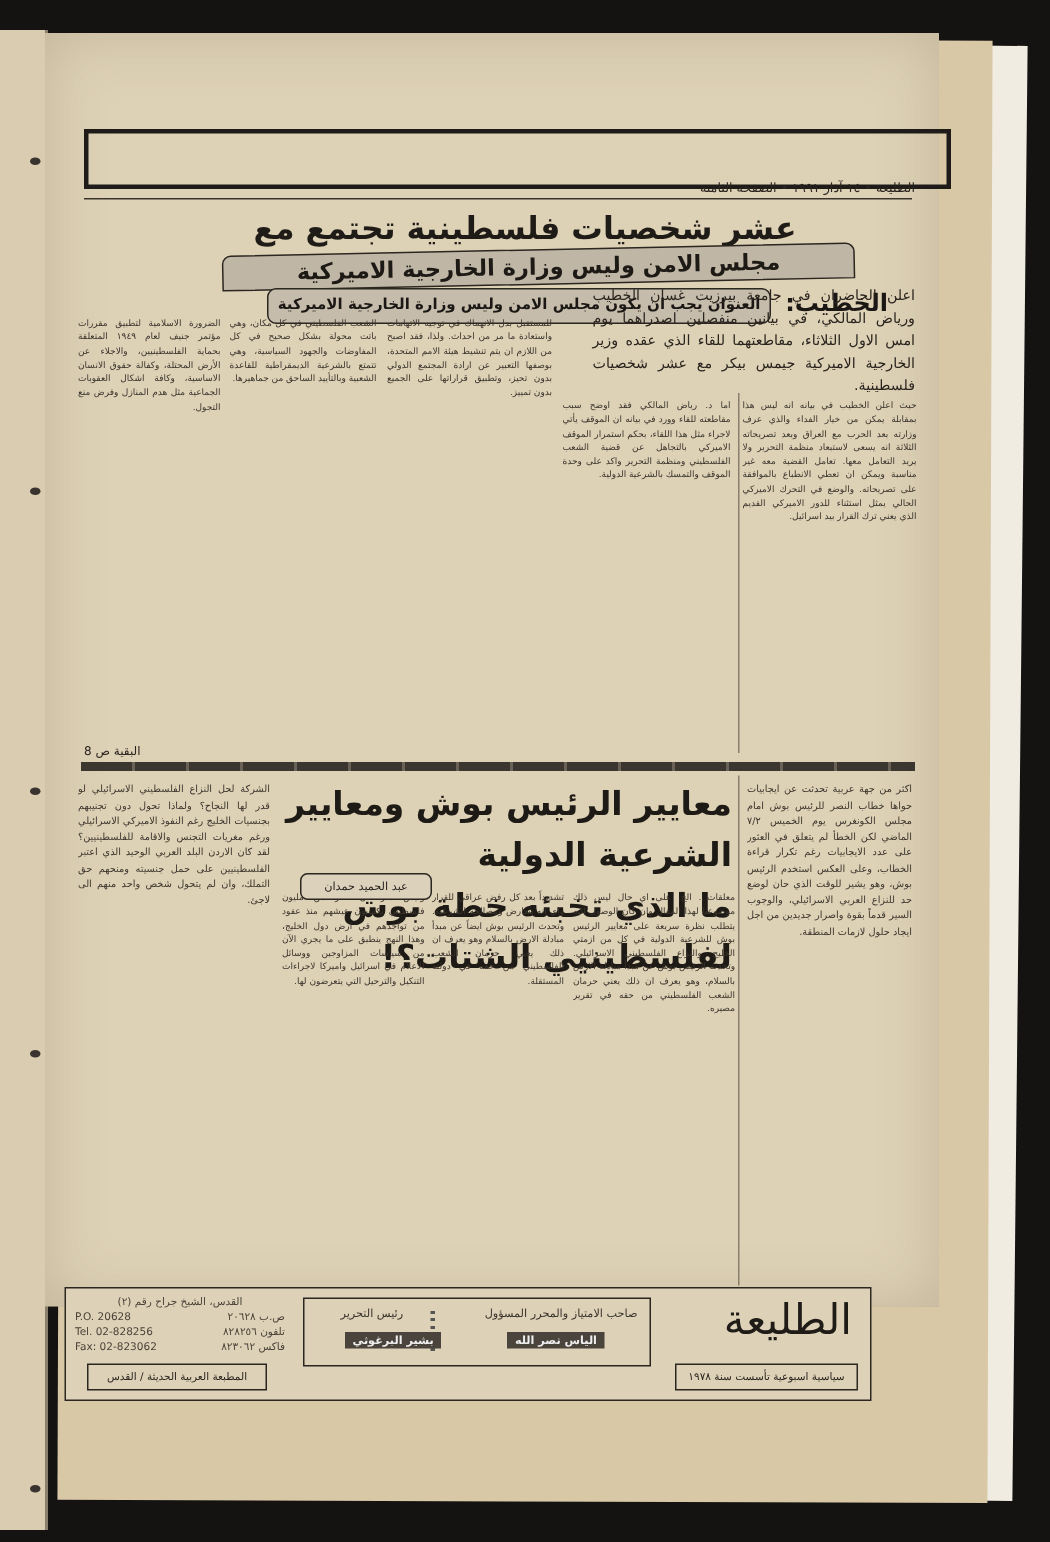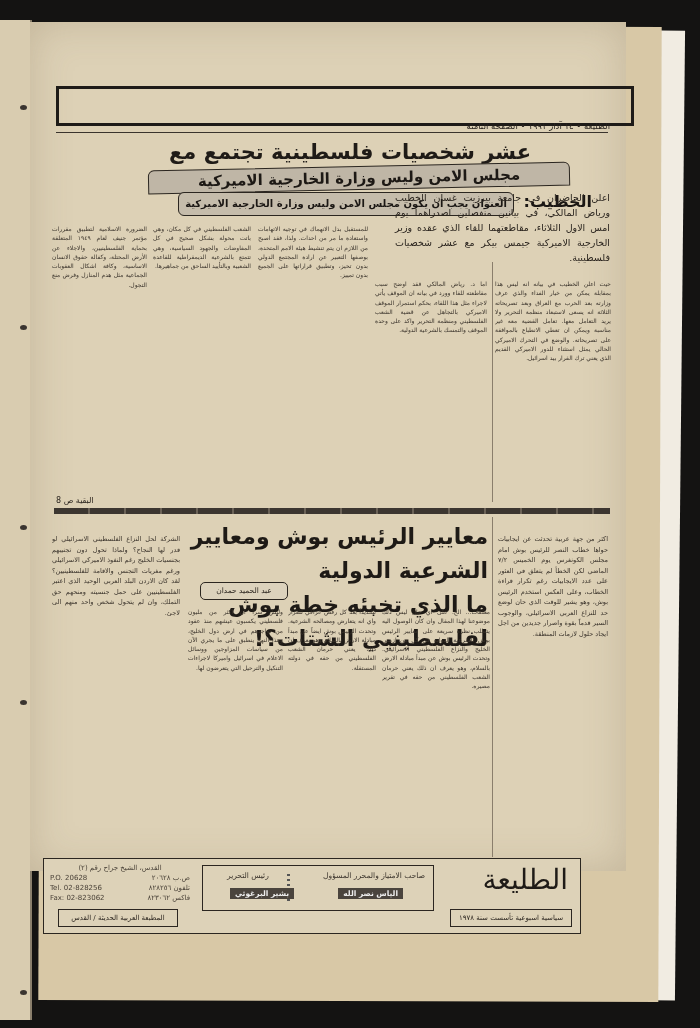--- a/index.html
+++ b/index.html
@@ -14,21 +14,21 @@
   .folio{position:absolute;left:380px;top:99px;width:200px;text-align:right;direction:rtl;font-size:8.5px;color:#2a2520;}
   .rule-top{position:absolute;left:26px;top:110px;width:552px;border-top:1px solid #3a342d;}
   .headline1{position:absolute;left:120px;top:118px;width:400px;text-align:center;direction:rtl;font-size:21px;font-weight:bold;color:#1f1b17;font-family:"DejaVu Sans",sans-serif;letter-spacing:0;}
   .subhead-box{position:absolute;left:118px;top:144px;width:420px;height:22px;border:1.5px solid #2b2620;border-radius:6px 6px 0 0;background:#bfb6a6;transform:rotate(-1.2deg);}
   .subhead-box span{display:block;direction:rtl;text-align:center;font-size:15px;font-weight:bold;color:#1d1915;line-height:22px;}
   .subline{position:absolute;left:80px;top:170px;width:520px;height:24px;direction:rtl;}
   .subline .kicker{position:absolute;right:8px;top:0;font-size:16px;font-weight:bold;color:#1b1714;}
   .subline .quote-box{position:absolute;right:86px;top:0;height:22px;padding:0 6px;border:1.5px solid #2b2620;border-radius:6px;background:#c5bcab;font-size:10px;font-weight:bold;color:#1b1714;line-height:22px;white-space:nowrap;}
   .lead{position:absolute;left:395px;top:190px;width:215px;direction:rtl;text-align:justify;font-size:9.5px;line-height:15px;color:#2a241e;}
   .col{position:absolute;direction:rtl;text-align:justify;font-size:6px;line-height:9.3px;color:#3b342c;overflow:hidden;}
-  .col p{margin:17px 0 4px 0;}
+  .col p{margin:4px 0 4px 0;}
   .baqiya{position:absolute;left:56px;top:496px;font-size:8px;direction:rtl;color:#2a241e;}
   .sep-bar{position:absolute;left:54px;top:508px;width:556px;height:6px;background:repeating-linear-gradient(90deg,#3c3630 0 34px,#6b6257 34px 36px);}
   .headline2{position:absolute;left:150px;top:520px;width:320px;direction:rtl;text-align:right;font-size:22px;font-weight:bold;line-height:34px;color:#1e1a16;}
   .byline{position:absolute;left:200px;top:583px;width:86px;height:16px;border:1.5px solid #2b2620;border-radius:5px;font-size:7.5px;direction:rtl;text-align:center;line-height:16px;color:#2a241e;background:#dcd2bc;}
   .mast{position:absolute;left:43px;top:858px;width:536px;height:74px;border:1.5px solid #2b2620;background:#ddd2b8;}
   .mast .logo{position:absolute;right:12px;top:4px;font-family:"DejaVu Serif",serif;font-size:28px;direction:rtl;color:#1f1b17;}
   .mast .since{position:absolute;right:8px;top:50px;width:120px;height:16px;border:1px solid #2b2620;font-size:7px;direction:rtl;text-align:center;line-height:16px;color:#2a241e;}
   .mast .staff{position:absolute;left:158px;top:6px;width:230px;height:44px;border:1px solid #2b2620;}
   .mast .staff .role{position:absolute;top:5px;font-size:7.5px;direction:rtl;color:#3a332b;}
   .mast .staff .name{position:absolute;top:22px;background:#4a443d;color:#eee;font-size:7.5px;font-weight:bold;padding:1px 5px;direction:rtl;}

